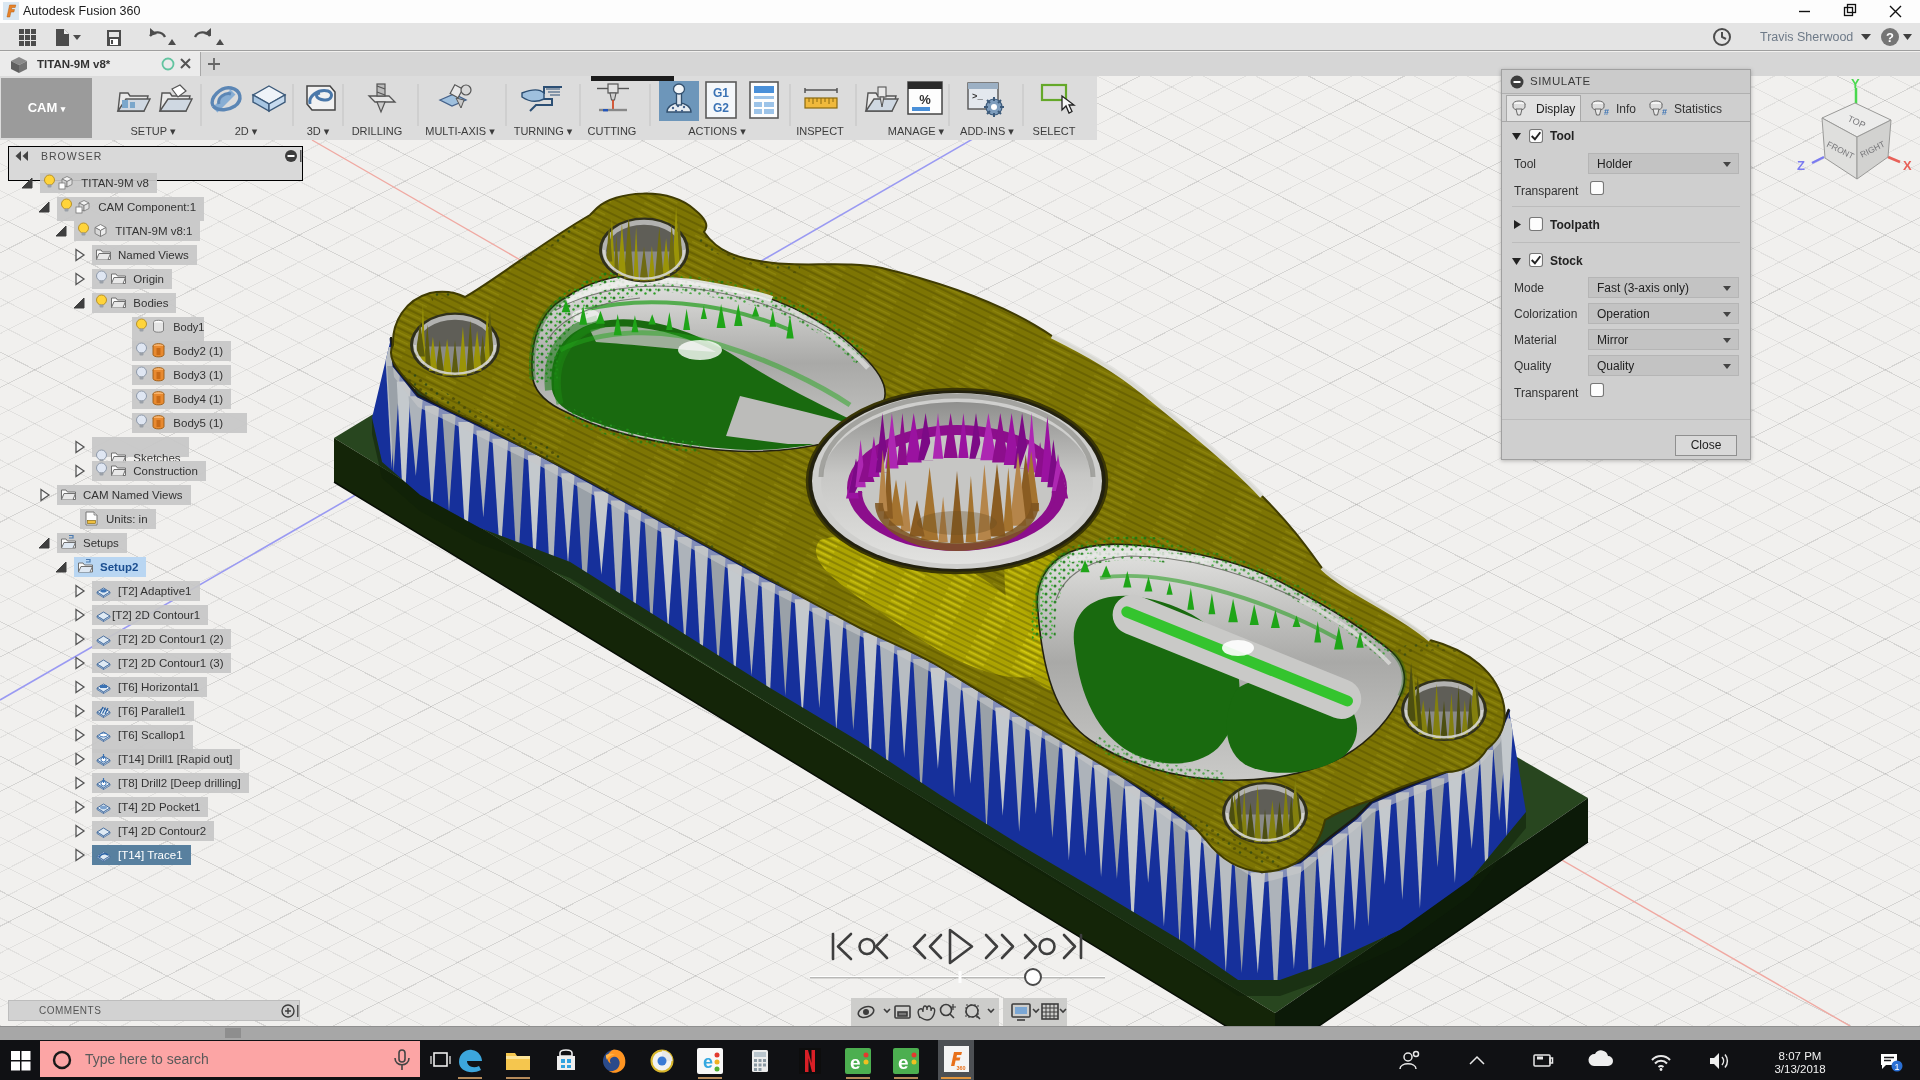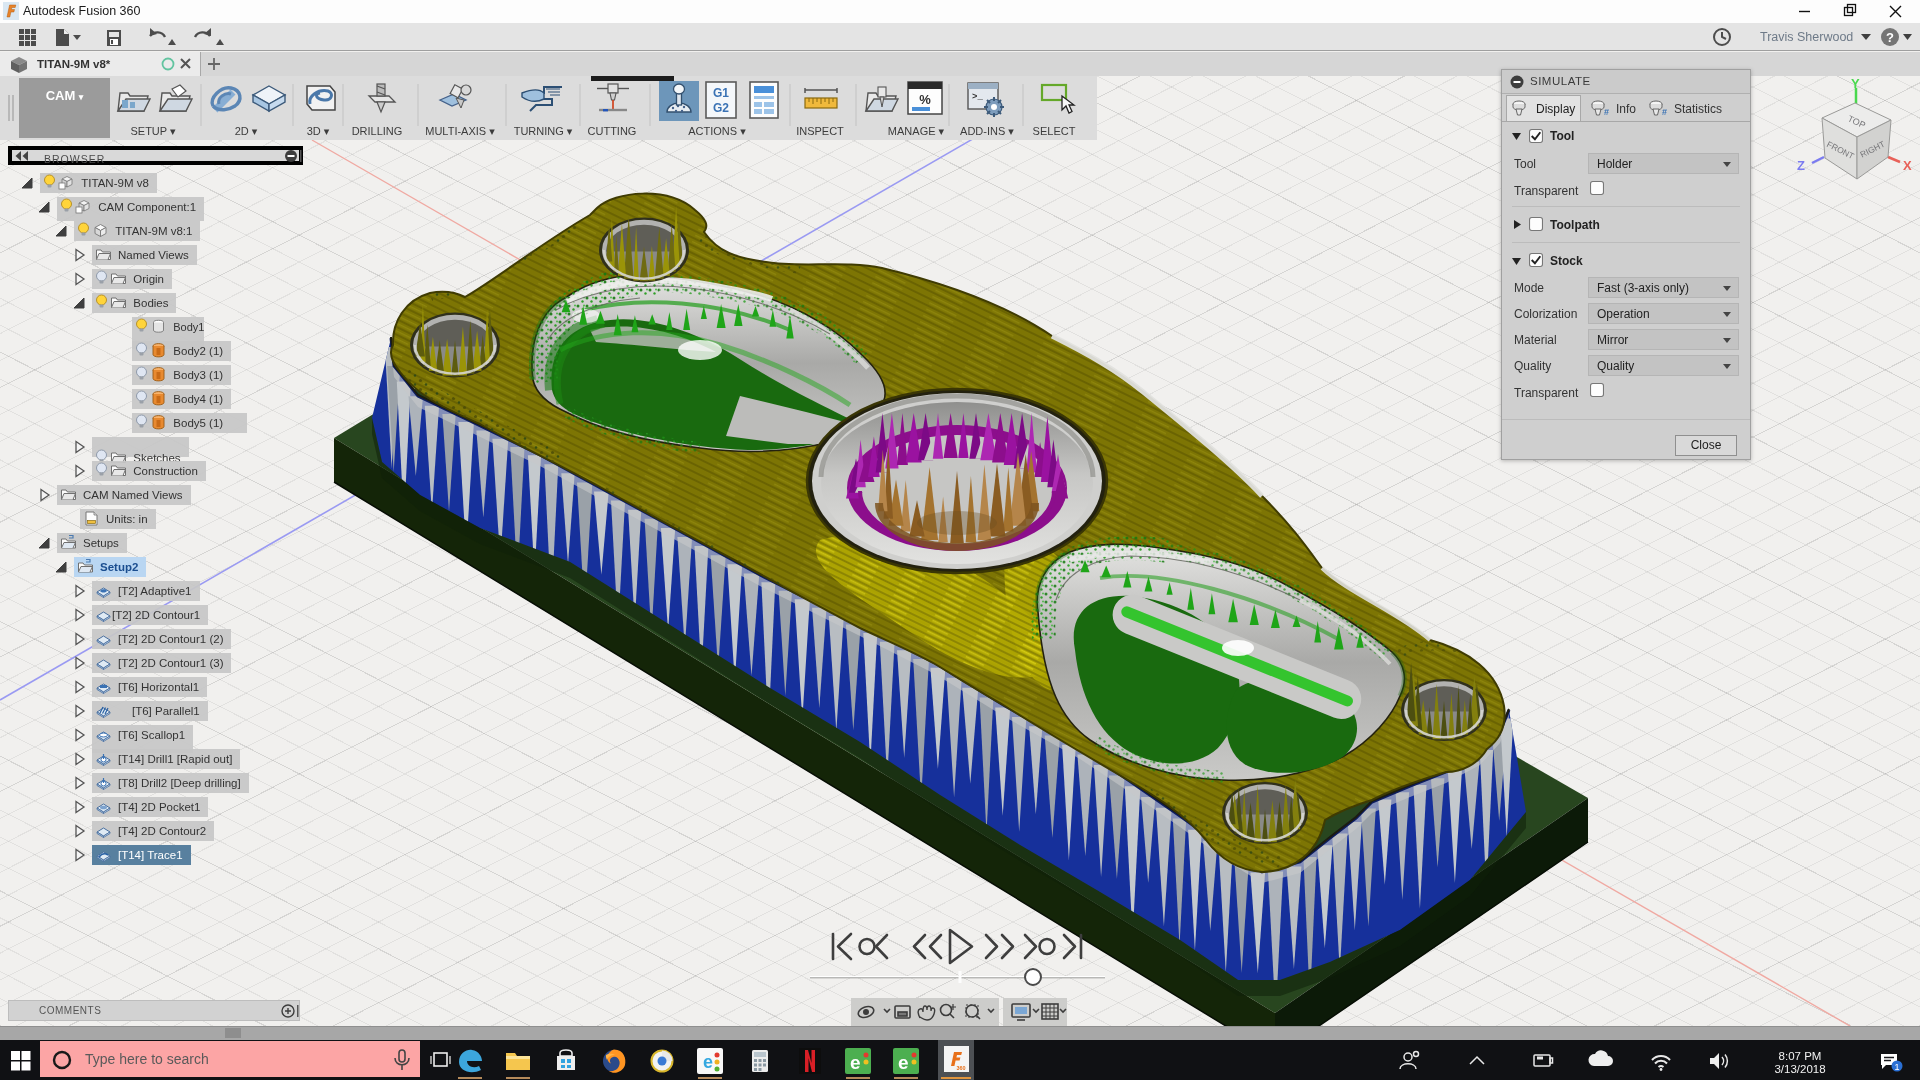--- a/index.html
+++ b/index.html
@@ -14,22 +14,22 @@
   #tab1 .tname { position:absolute; left:37px; top:6px; font-size:11.5px; font-weight:bold; color:#333; }
   #canvas { position:absolute; left:0; top:76px; width:1920px; height:950px;
     background:
       repeating-linear-gradient(27deg,  rgba(125,125,125,0.13) 0 1px, transparent 1px 24px),
       repeating-linear-gradient(-27deg, rgba(125,125,125,0.13) 0 1px, transparent 1px 24px),
       repeating-linear-gradient(27deg,  rgba(105,105,105,0.10) 0 1px, transparent 1px 120px),
       repeating-linear-gradient(-27deg, rgba(105,105,105,0.10) 0 1px, transparent 1px 120px),
       #f1f0ee;
   }
   #ribbon { position:absolute; left:0; top:76px; width:1097px; height:64px; background:#dcdcdc; }
-  #camblock { position:absolute; left:19px; top:2px; width:91px; height:60px; background:#9b9b9b; color:#fff; font-size:13px; font-weight:bold; text-align:center; line-height:36px; }
-  #browserhead { position:absolute; left:8px; top:146px; width:295px; height:19px; background:#d9d9d9; border:4px solid #000000; }
+  #camblock { position:absolute; left:1px; top:2px; width:91px; height:60px; background:#9b9b9b; color:#fff; font-size:13px; font-weight:bold; text-align:center; line-height:60px; }
+  #browserhead { position:absolute; left:8px; top:146px; width:295px; height:35px; background:#d9d9d9; border:1px solid #000000; }
   #browserhead .bt { position:absolute; left:32px; top:3px; font-size:10.5px; letter-spacing:1px; color:#4c4c4c; }
   #comments { position:absolute; left:8px; top:1000px; width:292px; height:21px; background:#d2d2d2; border:1px solid #bdbdbd; }
   #comments .ct { position:absolute; left:30px; top:4px; font-size:10px; letter-spacing:0.5px; color:#555; }
   #strip { position:absolute; left:0; top:1026px; width:1920px; height:14px; background:#a7a7a7; border-top:1px solid #8f8f8f; }
   #taskbar { position:absolute; left:0; top:1040px; width:1920px; height:40px; background:#101114; }
   #search { position:absolute; left:40px; top:1041px; width:380px; height:36px; background:#fca5a5; }
   #search .st { position:absolute; left:45px; top:10px; font-size:14px; color:#5a5a5a; }
   #simpanel { position:absolute; left:1501px; top:69px; width:250px; height:391px; background:#cfcfcf; border:1px solid #a0a0a0; box-shadow:0 1px 4px rgba(0,0,0,0.25); }
   #simpanel .hdr { position:absolute; left:0; top:0; width:100%; height:24px; background:#cbcbcb; border-bottom:1px solid #b0b0b0; }
   #simpanel .hdr .htxt { position:absolute; left:28px; top:5px; font-size:11.5px; letter-spacing:0.5px; color:#3a3a3a; }
@@ -842,21 +842,21 @@
         <rect x="5" y="7" width="7" height="3" fill="#3a72b4"></rect>
       </svg><span style="margin-left:6px;">[T6] Horizontal1</span></div>
     <svg class="abs" style="left:72px;top:704px" width="14" height="14">
       <polygon points="4,1.5 12,7 4,12.5" fill="#f4f4f4" stroke="#555" stroke-width="1.3"></polygon>
     </svg>
     <div class="abs" style="left:92px;top:701px;height:20px;background:rgba(199,199,199,0.92);color:#333;font-weight:normal;font-size:11.5px;padding:1px 8px 0 3px;white-space:nowrap;"><svg width="17" height="17" viewBox="0 0 17 17" style="vertical-align:-4px">
         <polygon points="2,10 8.5,6 15,10 8.5,14" fill="#dfeaf4" stroke="#4a6f9e" stroke-width="1"></polygon>
         <polygon points="2,10 8.5,14 8.5,15.5 2,11.5" fill="#a9c6e2" stroke="#4a6f9e" stroke-width="0.8"></polygon>
         <polygon points="8.5,14 15,10 15,11.5 8.5,15.5" fill="#c4d8ec" stroke="#4a6f9e" stroke-width="0.8"></polygon>
         <path d="M 5,11 L 8,5 M 7.5,11.5 L 10.5,5.5 M 10,12 L 13,6" stroke="#2a62a4" stroke-width="1.2"></path>
-      </svg><span style="margin-left:20px;">[T6] Parallel1</span></div>
+      </svg><span style="margin-left:6px;">[T6] Parallel1</span></div>
     <svg class="abs" style="left:72px;top:728px" width="14" height="14">
       <polygon points="4,1.5 12,7 4,12.5" fill="#f4f4f4" stroke="#555" stroke-width="1.3"></polygon>
     </svg>
     <div class="abs" style="left:92px;top:725px;height:28px;background:rgba(199,199,199,0.92);color:#333;font-weight:normal;font-size:11.5px;padding:1px 8px 0 3px;white-space:nowrap;"><svg width="17" height="17" viewBox="0 0 17 17" style="vertical-align:-4px">
         <polygon points="2,10 8.5,6 15,10 8.5,14" fill="#dfeaf4" stroke="#4a6f9e" stroke-width="1"></polygon>
         <polygon points="2,10 8.5,14 8.5,15.5 2,11.5" fill="#a9c6e2" stroke="#4a6f9e" stroke-width="0.8"></polygon>
         <polygon points="8.5,14 15,10 15,11.5 8.5,15.5" fill="#c4d8ec" stroke="#4a6f9e" stroke-width="0.8"></polygon>
         <ellipse cx="8.5" cy="9" rx="4" ry="2" fill="#fff" stroke="#3a72b4" stroke-width="1"></ellipse>
       </svg><span style="margin-left:6px;">[T6] Scallop1</span></div>
     <svg class="abs" style="left:72px;top:752px" width="14" height="14">

